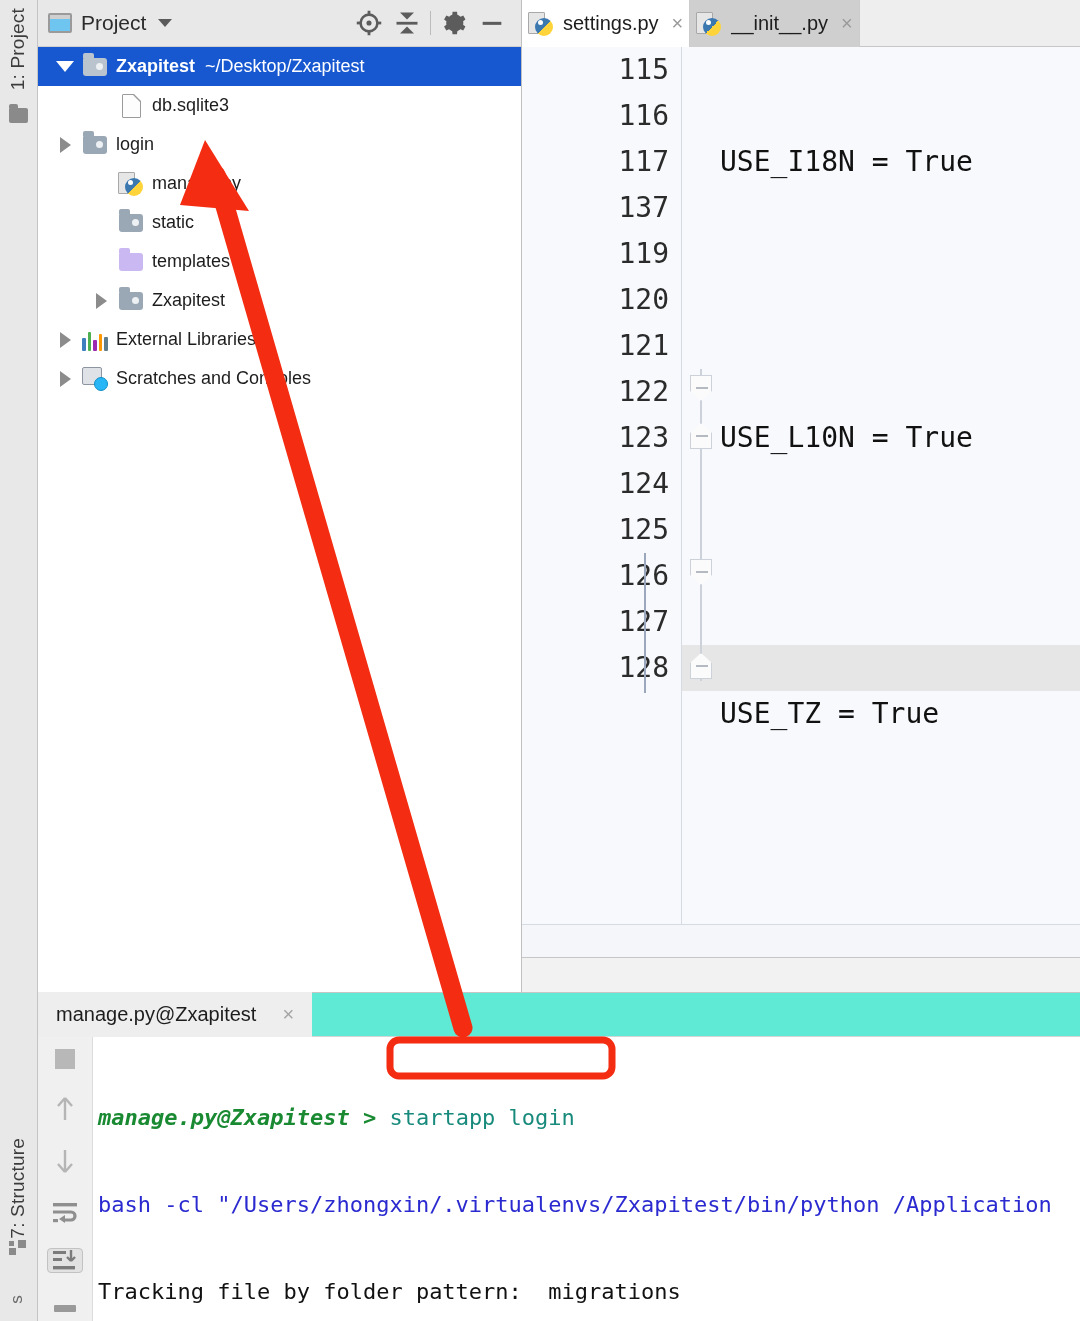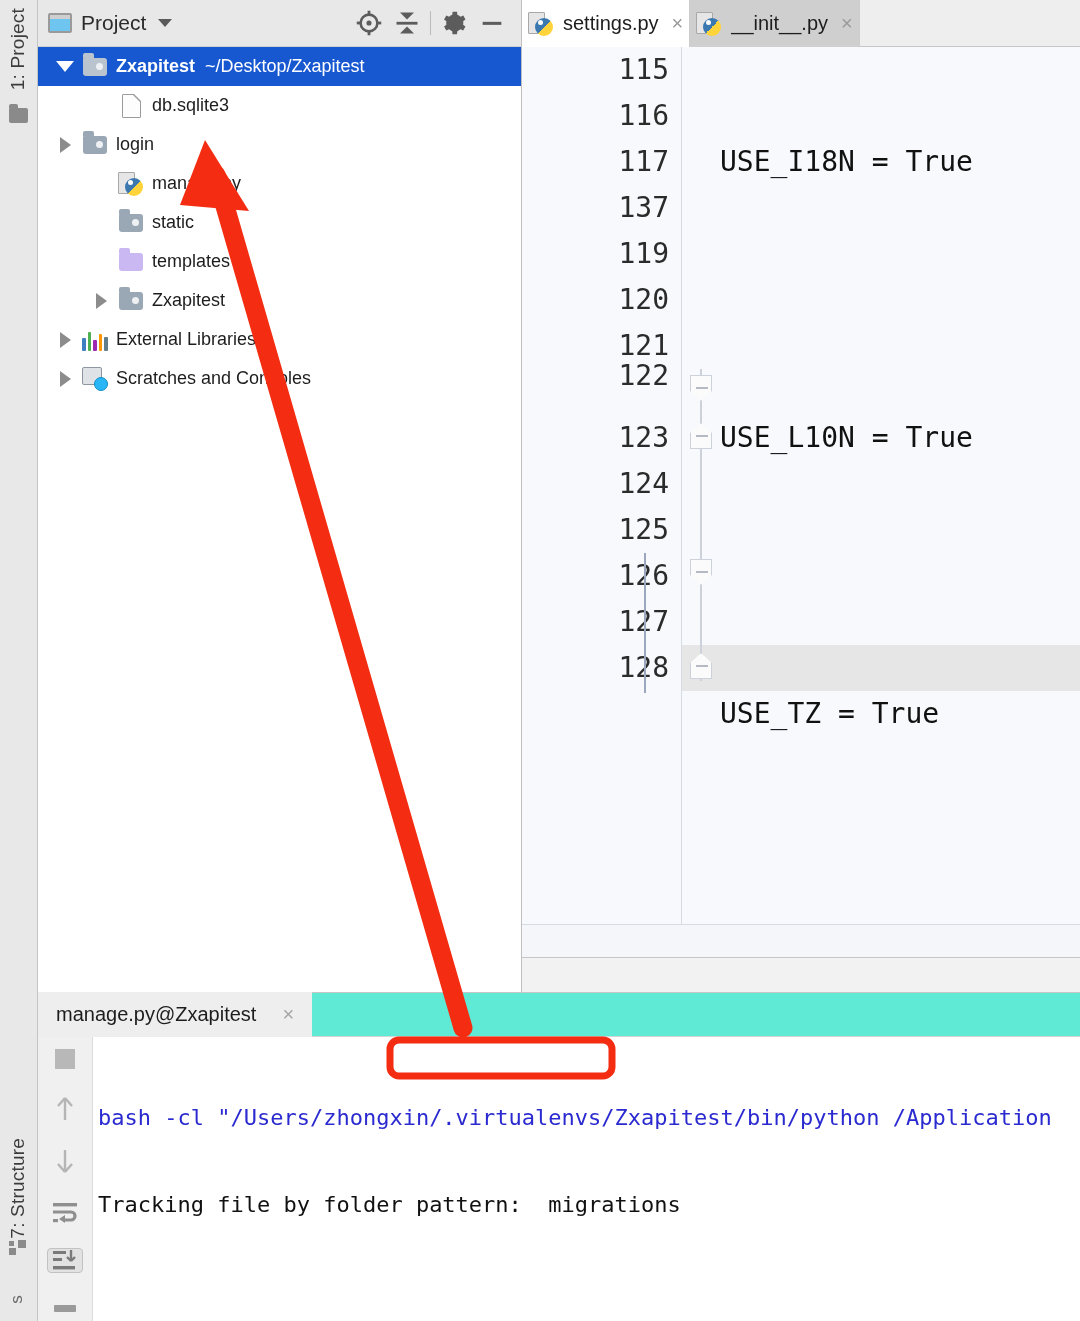--- a/index.html
+++ b/index.html
@@ -402,21 +402,21 @@
     <div class="hl-line" style="top:598px"></div>
 
     <div class="gutter">
       <div class="ln" style="top:0px">115</div>
       <div class="ln" style="top:46px">116</div>
       <div class="ln" style="top:92px">117</div>
       <div class="ln" style="top:138px">137</div>
       <div class="ln" style="top:184px">119</div>
       <div class="ln" style="top:230px">120</div>
       <div class="ln" style="top:276px">121</div>
-      <div class="ln" style="top:306px">122</div>
+      <div class="ln" style="top:322px">122</div>
       <div class="ln" style="top:368px">123</div>
       <div class="ln" style="top:414px">124</div>
       <div class="ln" style="top:460px">125</div>
       <div class="ln" style="top:506px">126</div>
       <div class="ln" style="top:552px">127</div>
       <div class="ln" style="top:598px">128</div>
     </div>
 
     <div class="foldcol">
       <div class="fold-line" style="top:322px; height:312px"></div>
@@ -493,20 +493,21 @@
           <rect x="1" y="17" width="22" height="3.4" fill="#7a7a7a"></rect>
           <path d="M19 1 L19 12 M19 12 L15 8 M19 12 L23 8" stroke="#7a7a7a" stroke-width="2.4" fill="none"></path>
         </svg>
       </div>
       <div class="rt-btn">
           <span class="print-sq"></span>
         </div>
     </div>
 
     <div class="console">
+      <div><span class="cn-green">manage.py@Zxapitest &gt; </span><span class="cn-teal">startapp login</span></div>
       <div><span class="cn-blue">bash -cl "/Users/zhongxin/.virtualenvs/Zxapitest/bin/python /Application</span></div>
       <div><span class="cn-black">Tracking file by folder pattern:  migrations</span></div>
       
       
       
       
       
       
     </div>
   </div>

